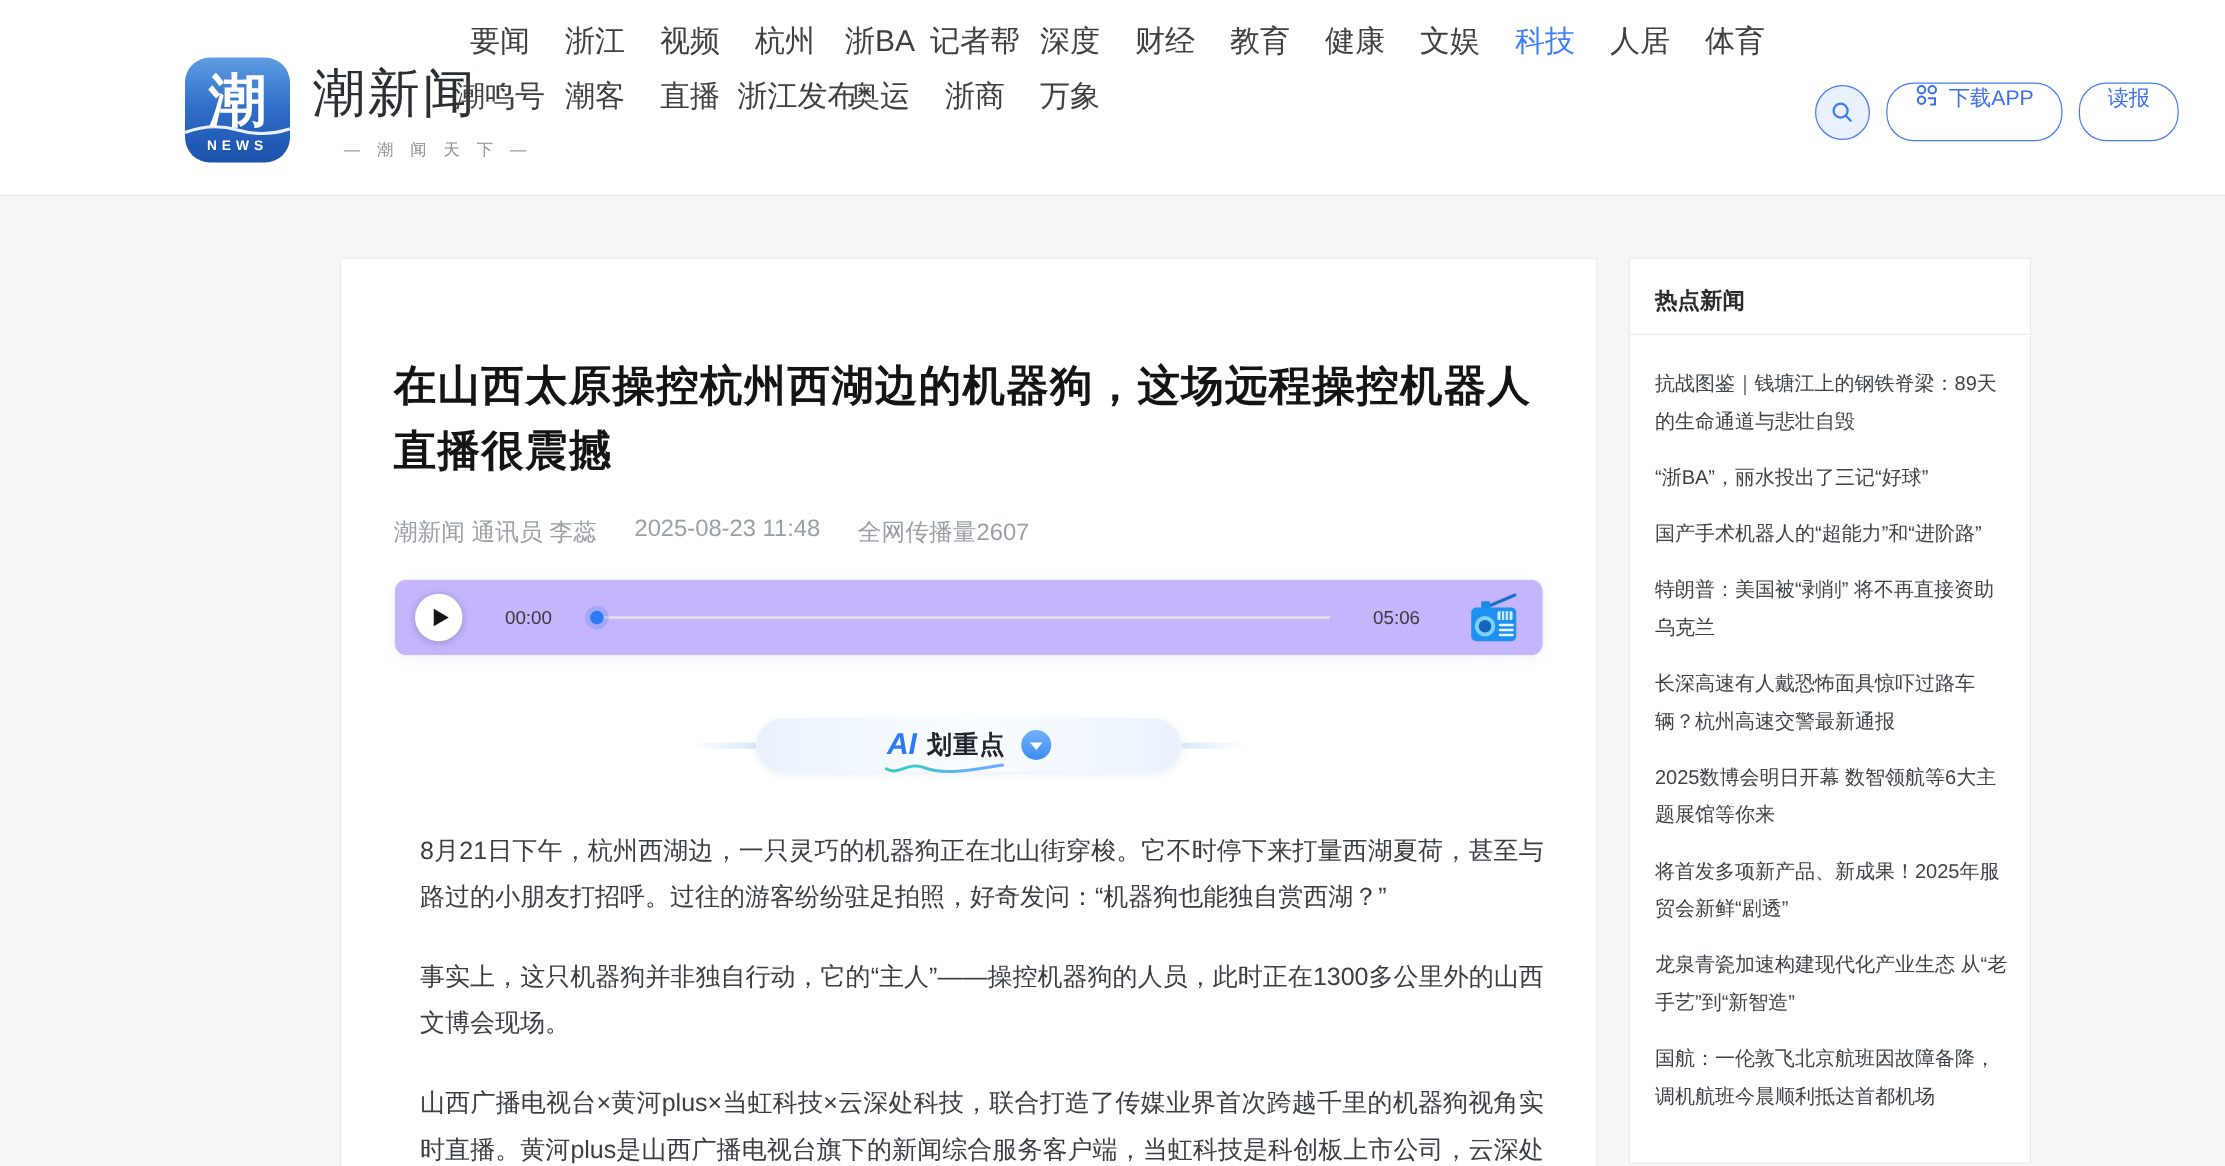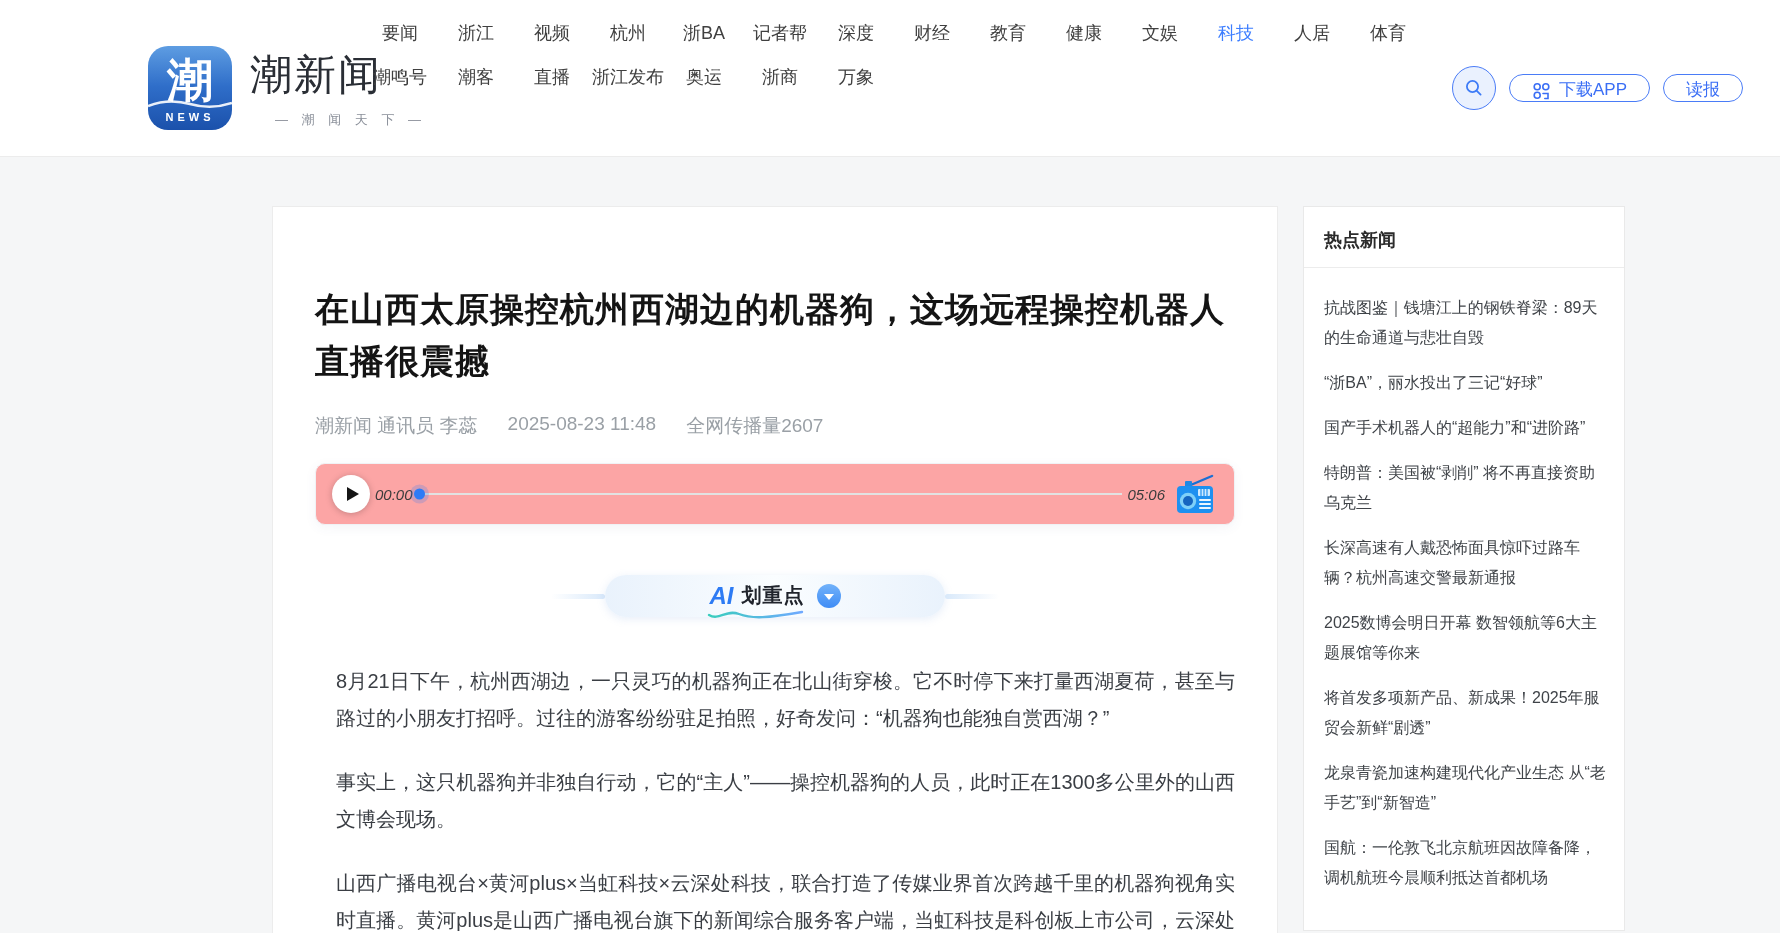--- a/index.html
+++ b/index.html
@@ -15,41 +15,41 @@
     font-size:46px; font-weight:700; color:#fff; }
   .logo-wave { position:absolute; left:0; bottom:20px; width:100%; }
   .logo-sub { position:absolute; bottom:7px; left:0; width:100%; text-align:center;
     color:#fff; font-size:11px; letter-spacing:4px; font-weight:700; }
   .logo-text { margin-left:18px; }
   .logo-name { font-size:42px; font-weight:400; color:#2a2e35; letter-spacing:2px; }
   .logo-tagline { margin-top:8px; font-size:13px; color:#8a8f99; letter-spacing:5px;margin-left:25px; }
 
   .nav { position:absolute; left:362px; top:11px; width:1068px; }
   .nav-row { display:flex; height:44px; align-items:center; }
-  .nav-item { width:76px; text-align:center; font-size:18px; color:#404040; text-decoration:none;
+  .nav-item { width:76px; text-align:center; font-size:24px; color:#404040; text-decoration:none;
     cursor:pointer; white-space:nowrap; }
   .nav-item.active { color:#3d7eff; }
 
   .actions { position:absolute; left:1452px; top:66px; display:flex; align-items:center; gap:13px; }
   .icon-btn { width:44px; height:44px; border-radius:50%; border:1px solid #4a7cf7;
     background:#eaf1fe; display:flex; align-items:center; justify-content:center; cursor:pointer; }
-  .pill-btn { height:28px; border:1px solid #4a7cf7; border-radius:22px; background:#fff;
-    color:#3a6ef5; font-size:17px; display:flex; align-items:flex-end; justify-content:center;
+  .pill-btn { height:47px; border:1px solid #4a7cf7; border-radius:22px; background:#fff;
+    color:#3a6ef5; font-size:17px; display:flex; align-items:flex-start; justify-content:center;
     gap:8px; cursor:pointer; padding:0 22px; white-space:nowrap; }
 
   
   .content { position:relative; height:776px; }
   .main-card { position:absolute; left:272px; top:49px; width:1006px; height:762px;
     background:#fff; border:1px solid #ececec; padding:76px 42px 0 42px; }
   .article-title { font-size:34px; line-height:52px; font-weight:700; color:#141414; letter-spacing:1px; }
   .meta { margin-top:26px; display:flex; gap:30px; font-size:19px; color:#9aa0a6; }
 
   .audio-player { margin-top:24px; height:62px; border:1px solid #f0f2f5; border-radius:10px;
     box-shadow:0 3px 12px rgba(60,90,140,0.06); display:flex; align-items:center;
-    padding:0 16px 0 16px; gap:5px; background:#fca5a5;font-style:italic; }
+    padding:0 16px 0 16px; gap:34px; background:#c4b5fd; }
   .play-btn { width:38px; height:38px; border-radius:50%; background:#fff;
     box-shadow:0 1px 7px rgba(0,0,0,0.22); display:flex; align-items:center; justify-content:center;
     cursor:pointer; flex:0 0 auto; }
   .play-tri { width:0; height:0; border-left:12px solid #151515; border-top:7px solid transparent;
     border-bottom:7px solid transparent; margin-left:4px; }
   .audio-time { font-size:15px; color:#3c3c3c; flex:0 0 auto; }
   .audio-track { flex:1; height:2px; background:#e2e2e2; position:relative; cursor:pointer; }
   .audio-handle { position:absolute; top:50%; transform:translate(-4px,-50%); width:11px; height:11px;
     border-radius:50%; background:#2e7bf6; box-shadow:0 0 0 4px rgba(46,123,246,0.22); cursor:grab; }
   .radio-icon { flex:0 0 auto; margin-left:2px; }

